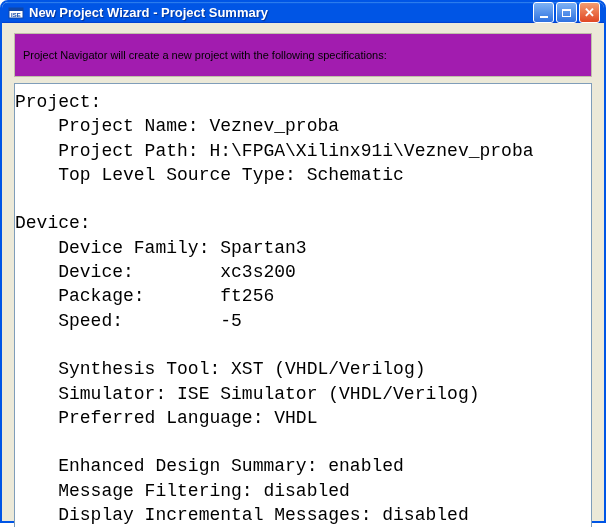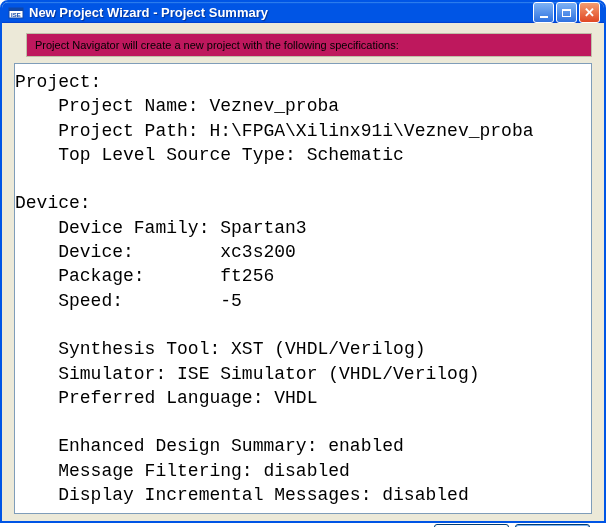--- a/index.html
+++ b/index.html
@@ -71,24 +71,23 @@
   }
   .win-btn .x-glyph { font-size: 13px; line-height: 13px; }
   .client {
     flex: 1;
     padding: 10px 12px 10px 12px;
     display: flex;
     flex-direction: column;
   }
   .intro-box {
     border: 1px solid #bfbfa8;
-    padding: 5px 8px;
-    background: #be185d;
+    padding: 15px 8px;
+    background: #a21caf;
     margin-bottom: 6px;
-    margin-left: 12px;
   }
   .summary-box {
     flex: 1;
     border: 1px solid #7f9db9;
     background: #fff;
     padding: 6px 0;
     font-family: "Courier New", monospace;
     font-size: 18px;
     line-height: 1.35;
     white-space: pre;

